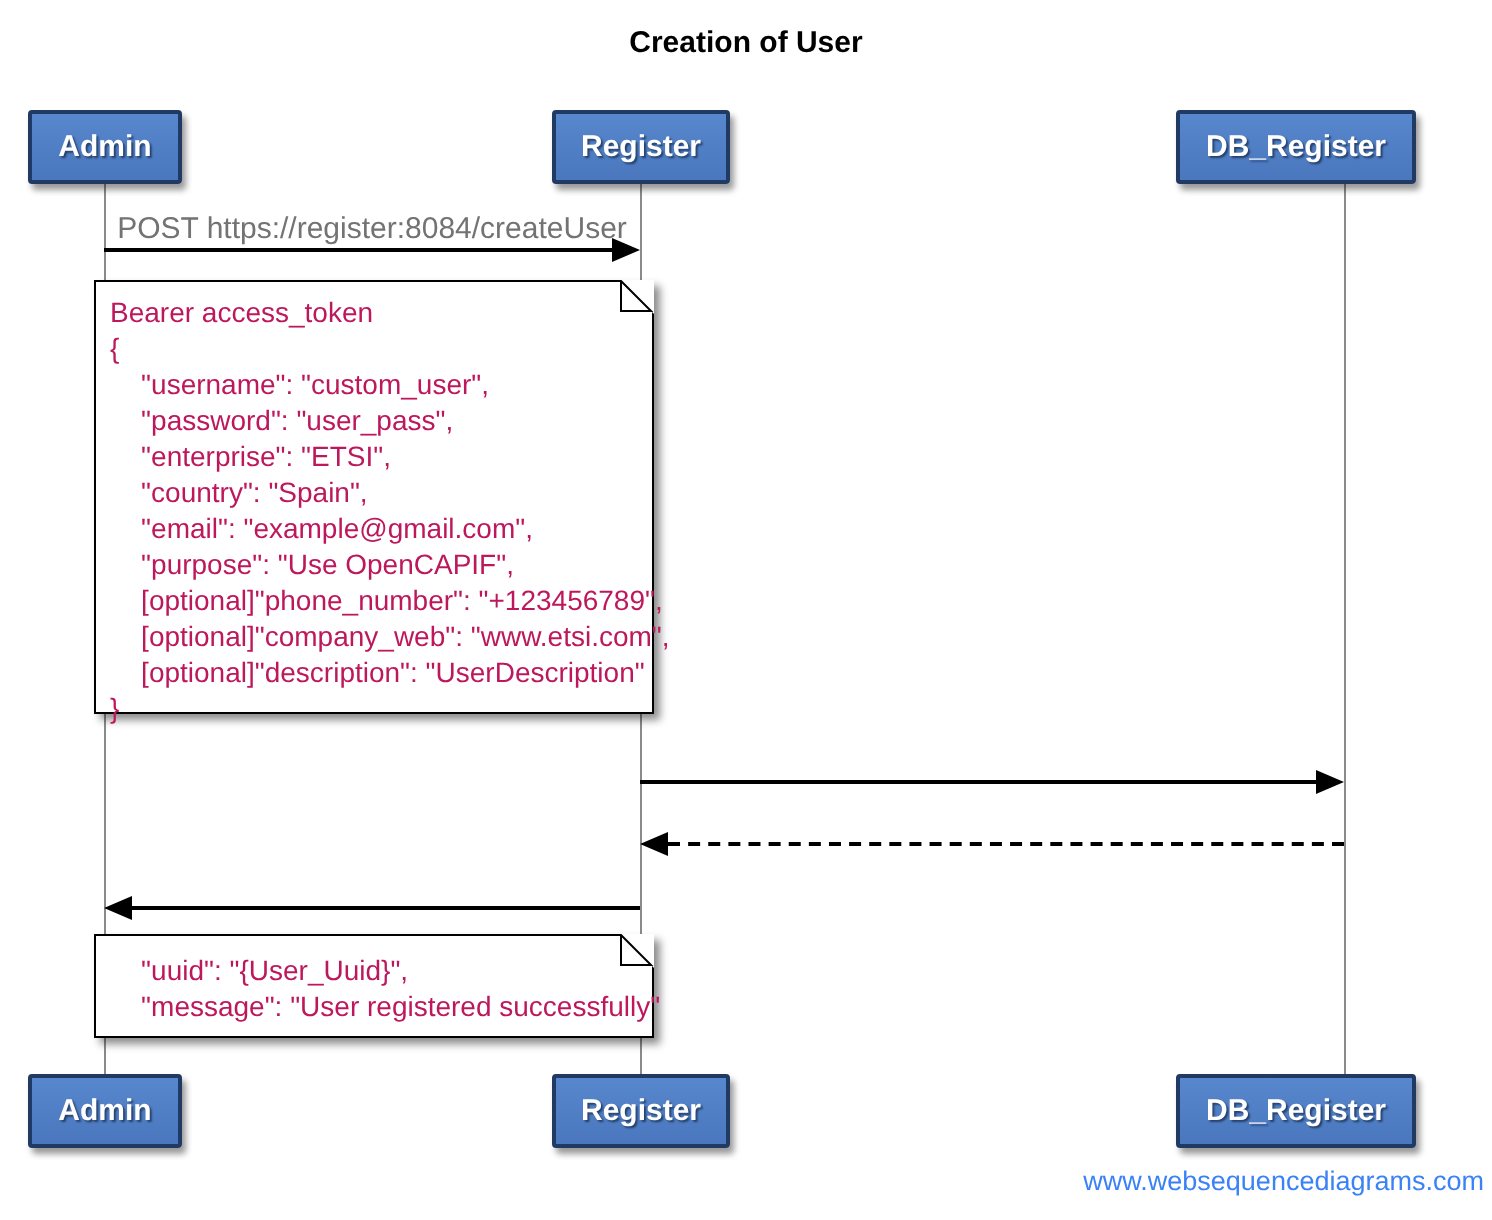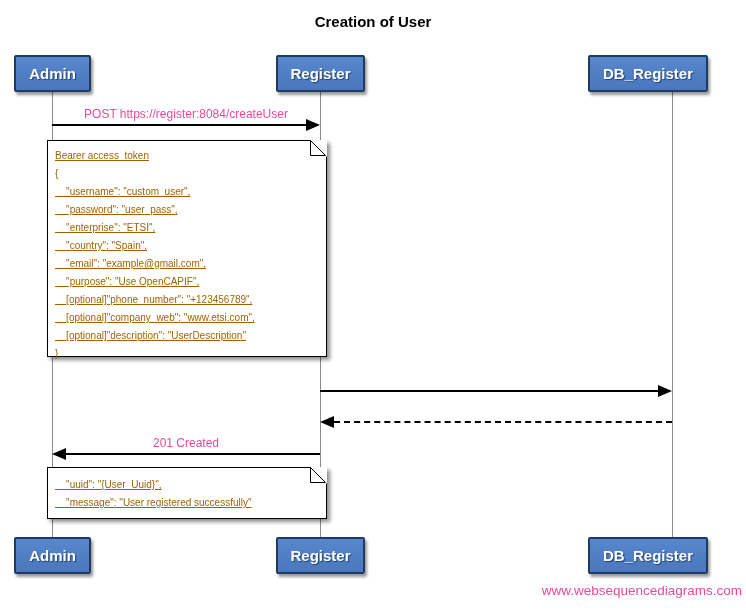--- a/index.html
+++ b/index.html
@@ -42,22 +42,22 @@
   .actor.db       { left: 588px; width: 120px; }
   .lifeline {
     position: absolute;
     top: 92px;
     width: 1px;
     height: 445px;
     background: #8a8a8a;
   }
   .msg-label {
     position: absolute;
-    font-size: 12px;
-    color: #ec4899;
+    font-size: 15px;
+    color: #737373;
     text-align: center;
     line-height: 15px;
     white-space: nowrap;
   }
   .msg-line {
     position: absolute;
     height: 0;
     border-top: 2px solid #000000;
   }
   .msg-line.dashed { border-top-style: dashed; }
@@ -74,37 +74,36 @@
     box-sizing: border-box;
     left: 47px;
     width: 280px;
     background: #ffffff;
     border: 1px solid #000000;
     box-shadow: 3px 3px 4px rgba(0,0,0,0.45);
   }
   .note-1 { top: 140px; height: 217px; padding: 6px 0 0 7px; }
   .note-2 { top: 467px; height: 52px;  padding: 8px 0 0 7px; }
   .note-line {
-    font-size: 10px;
+    font-size: 14px;
     line-height: 18px;
     white-space: pre;
-    color: #a16207;
-    text-decoration: underline;
+    color: #be185d;
   }
   .fold {
     position: absolute;
     top: -1px; right: -1px;
     width: 17px; height: 17px;
   }
   .watermark {
     position: absolute;
     top: 583px;
     right: 4px;
     font-size: 13.5px;
-    color: #ec4899;
+    color: #3b82f6;
   }
 </style>
 </head>
 <body>
 
 <div id="canvas">
 
   <div class="title">Creation of User</div>
 
   <div class="lifeline" style="left:52px"></div>
@@ -143,21 +142,20 @@
     <div class="note-line">    [optional]"description": "UserDescription"</div>
     <div class="note-line">}</div>
   </div>
 
   <div class="msg-line" style="left:320px; top:390px; width:338px"></div>
   <div class="tri right" style="left:658px; top:385px"></div>
 
   <div class="msg-line dashed" style="left:334px; top:421px; width:338px"></div>
   <div class="tri left" style="left:320px; top:416px"></div>
 
-  <div class="msg-label" style="left:52px; top:436px; width:268px">201 Created</div>
   <div class="msg-line" style="left:66px; top:453px; width:254px"></div>
   <div class="tri left" style="left:52px; top:448px"></div>
 
   <div class="note note-2">
     <svg class="fold" width="17" height="17" viewBox="0 0 17 17">
       <path d="M0 0 L17 0 L17 17 Z" fill="#ffffff" stroke="none"></path>
       <path d="M0.5 0.5 L15.5 15.5 L0.5 15.5 Z" fill="#ffffff" stroke="#000000" stroke-width="1"></path>
     </svg>
     <div class="note-line">    "uuid": "{User_Uuid}",</div>
     <div class="note-line">    "message": "User registered successfully"</div>

